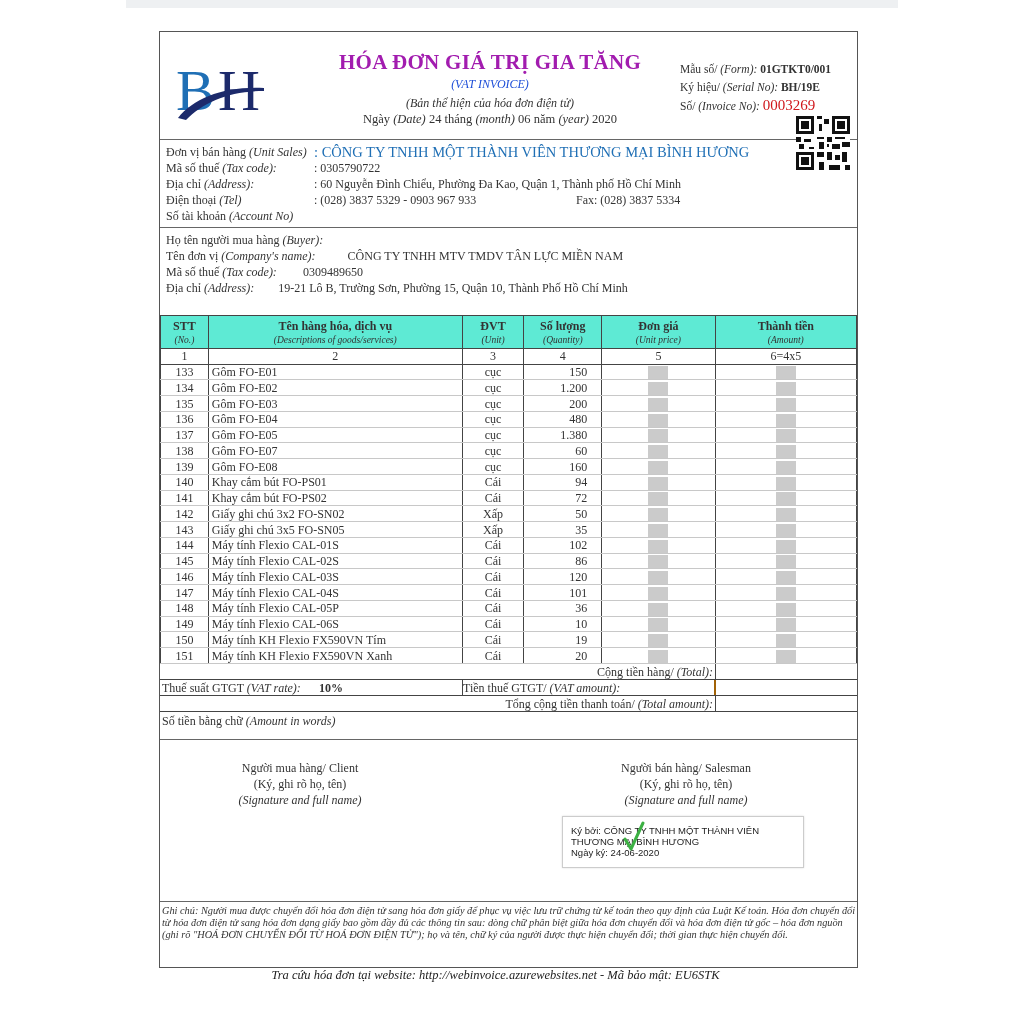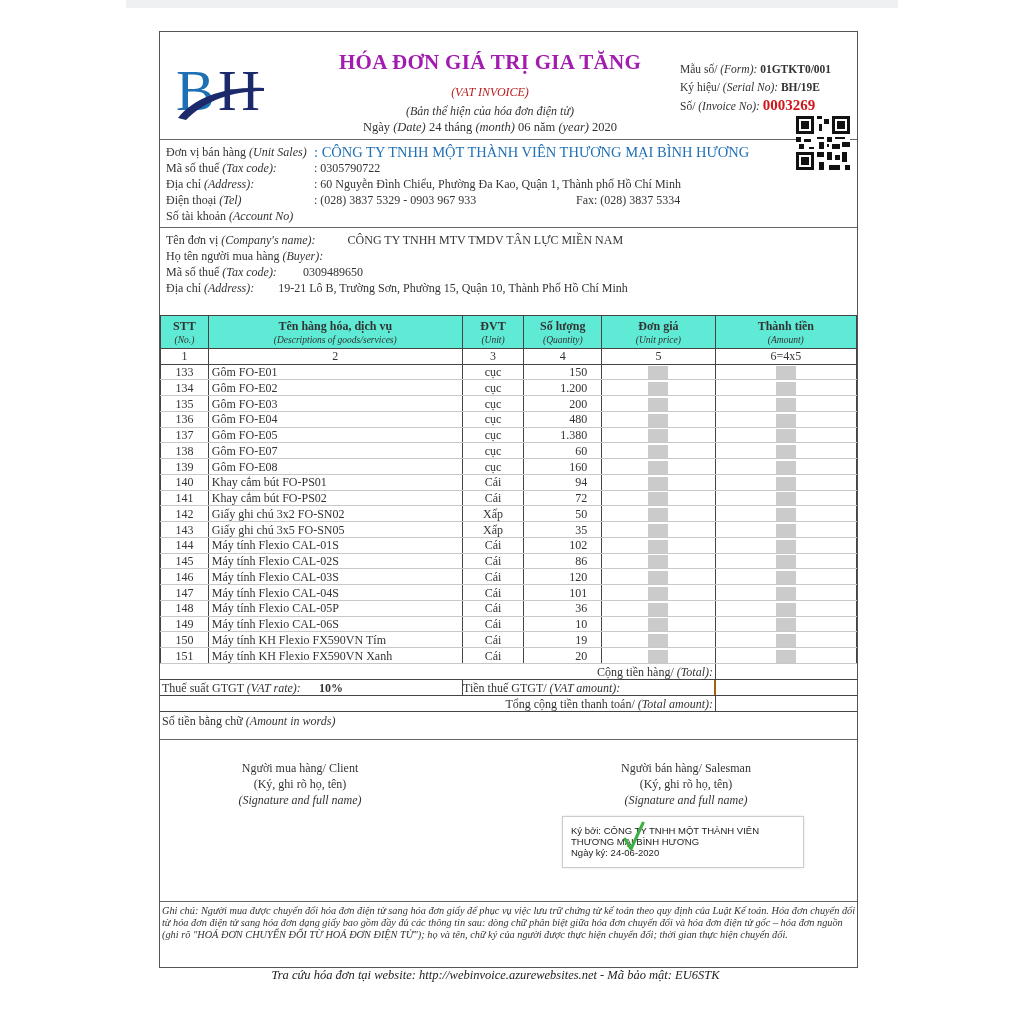--- a/index.html
+++ b/index.html
@@ -9,27 +9,27 @@
   }
   .topbar { position: absolute; left: 126px; top: 0; width: 772px; height: 8px; background: #eef0f2; }
   .page {
     position: absolute; left: 159px; top: 31px; width: 699px; height: 937px;
     border: 1px solid #555; background: #fff;
   }
   .hdr { position: relative; height: 108px; border-bottom: 1px solid #666; }
   .logo { position: absolute; left: 14px; top: 26px; width: 92px; height: 64px; }
   .title-block { position: absolute; left: 170px; top: 18px; width: 320px; text-align: center; }
   .title { font-size: 21px; font-weight: bold; color: #a21caf; letter-spacing: 0.3px; }
-  .subtitle { font-size: 12px; font-style: italic; color: #b91c1c; margin-top: 10px; }
+  .subtitle { font-size: 12px; font-style: italic; color: #1d4ed8; margin-top: 2px; }
   .subtitle2 { font-size: 12px; font-style: italic; color: #333; margin-top: 4px; }
   .date-line { font-size: 12.5px; color: #333; margin-top: 1px; }
   .date-line i { font-style: italic; }
   .meta { position: absolute; left: 520px; top: 28px; font-size: 11.5px; line-height: 18px; color: #333; }
   .meta b { font-weight: bold; }
-  .meta .inv { color: #d0161b; font-weight: bold; font-size: 15px; }
+  .meta .inv { color: #d0161b; font-weight: normal; font-size: 15px; }
   .qr { position: absolute; left: 636px; top: 84px; width: 54px; height: 54px; }
 
   .seller { position: relative; padding: 4px 0 0 6px; height: 88px; border-bottom: 1px solid #666; font-size: 12px; line-height: 16px; }
   .row { display: flex; white-space: nowrap; }
   .lbl { width: 148px; color: #333; }
   .lbl i { font-style: italic; }
   .val { color: #333; }
   .val.company { color: #1f6fb5; font-weight: normal; font-size: 14.5px; }
   .fax { position: absolute; left: 392px; margin-left: 24px; }
 
@@ -154,22 +154,22 @@
       <span class="lbl"><span>Điện thoại</span> <i>(Tel)</i></span>
       <span class="val">: (028) 3837 5329 - 0903 967 933</span>
       <span class="val fax">Fax: (028) 3837 5334</span>
     </div>
     <div class="row">
       <span class="lbl"><span>Số tài khoản</span> <i>(Account No)</i></span>
     </div>
   </div>
 
   <div class="buyer">
+    <div><span>Họ tên người mua hàng</span> <i>(Buyer):</i></div>
     <div><span>Tên đơn vị</span> <i>(Company's name):</i><span style="display:inline-block;width:32px"></span><span>CÔNG TY TNHH MTV TMDV TÂN LỰC MIỀN NAM</span></div>
-    <div><span>Họ tên người mua hàng</span> <i>(Buyer):</i></div>
     <div><span>Mã số thuế</span> <i>(Tax code):</i><span style="display:inline-block;width:26px"></span><span>0309489650</span></div>
     <div><span>Địa chỉ</span> <i>(Address):</i><span style="display:inline-block;width:24px"></span><span>19-21 Lô B, Trường Sơn, Phường 15, Quận 10, Thành Phố Hồ Chí Minh</span></div>
   </div>
 
   <table class="items">
     <colgroup>
       <col style="width:48px">
         <col style="width:255px">
         <col style="width:62px">
         <col style="width:78px">

